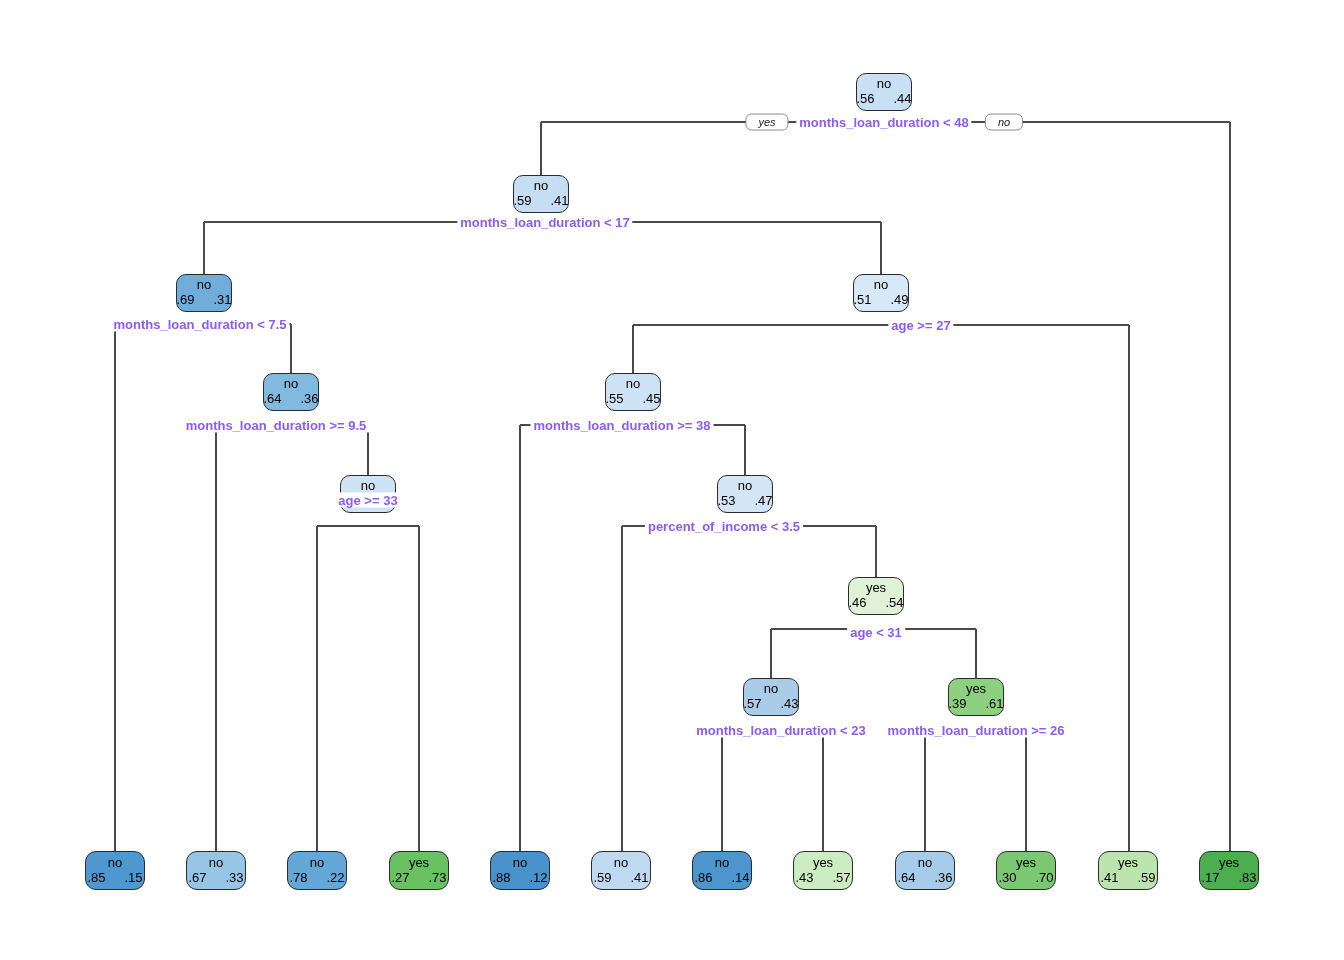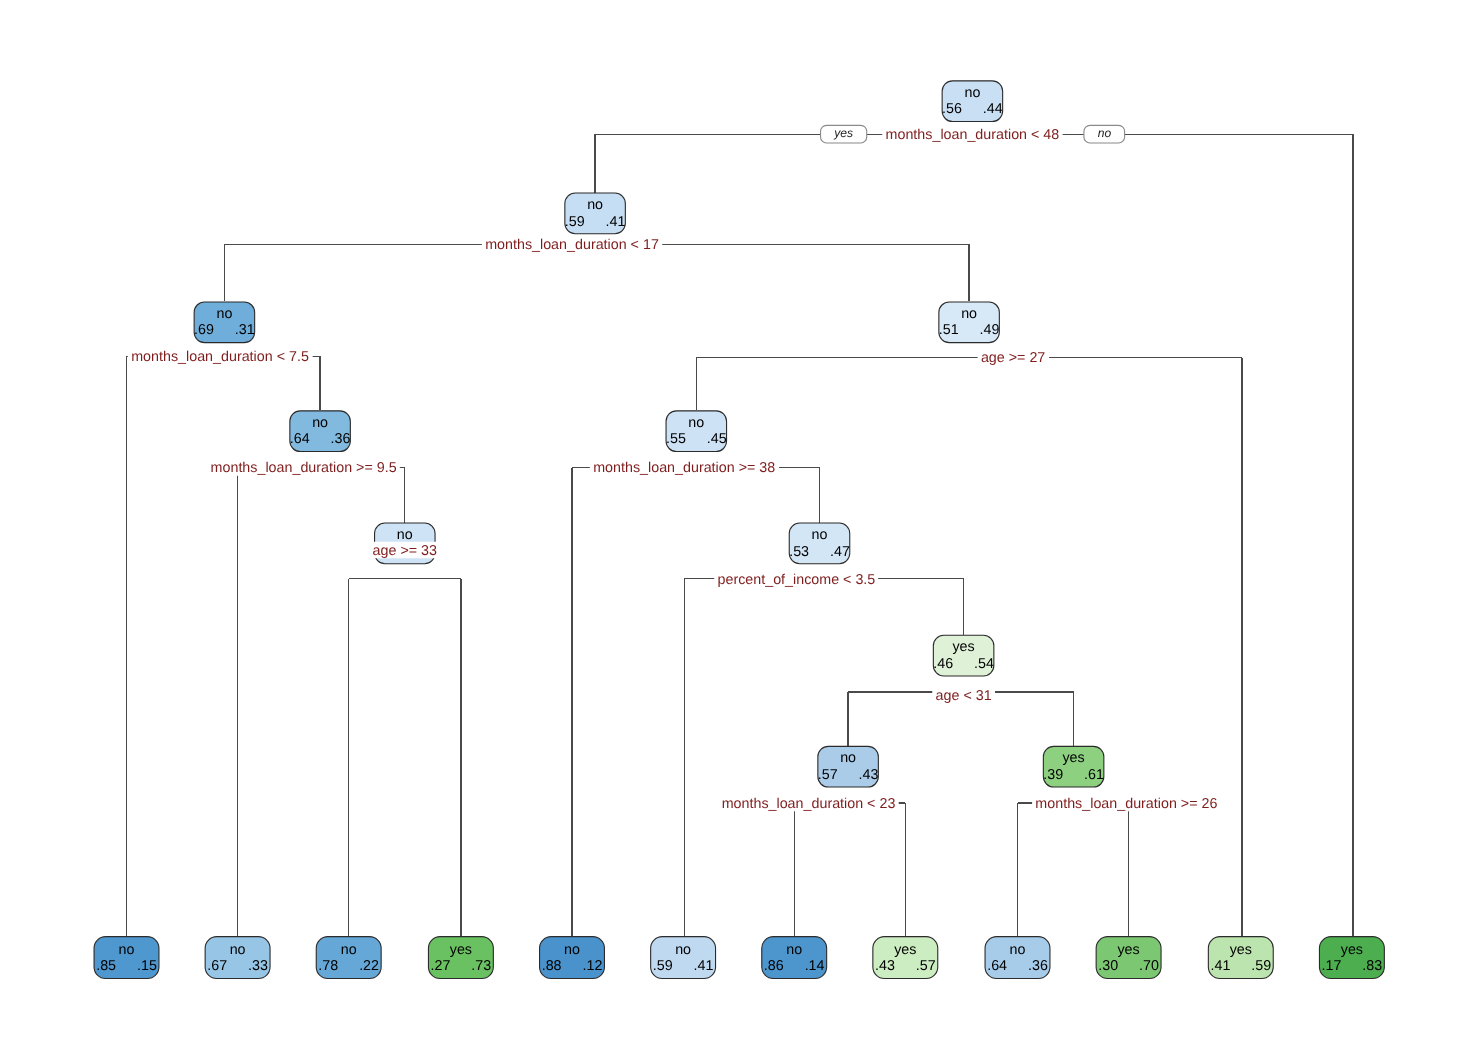--- a/index.html
+++ b/index.html
@@ -11,21 +11,21 @@
   .tnode{
     position:absolute;width:56px;height:38px;border:1px solid #2b2b2b;border-radius:10px;
     display:flex;flex-direction:column;justify-content:center;align-items:center;
     box-sizing:border-box;line-height:1.15;
   }
   .tnode.leaf{width:60px;height:39px;border-radius:11px;}
   .nl{font-size:13px;color:#000;}
   .np{display:flex;gap:19px;justify-content:center;font-size:13px;color:#000;}
   .split{
     position:absolute;transform:translate(-50%,-50%);
-    font-size:13px;font-weight:normal;color:#7f1d1d;background:#ffffff;
+    font-size:13px;font-weight:bold;color:#8b5cf6;background:#ffffff;
     padding:0 3px;white-space:nowrap;z-index:2;
   }
   .pill{
     position:absolute;transform:translate(-50%,-50%);
     border:1px solid #8a8a8a;border-radius:6px;background:#ffffff;
     font-size:11px;font-style:italic;color:#222;
     padding:1px 12px;line-height:13px;z-index:2;white-space:nowrap;
   }
 </style>
 </head>
@@ -69,30 +69,30 @@
       <path d="M722 730 V851"></path>
       <path d="M823 730 V851"></path>
     <path d="M925 730 H1026"></path>
       <path d="M925 730 V851"></path>
       <path d="M1026 730 V851"></path>
   </svg>
 
   <div class="split" style="left:884px;top:122px">months_loan_duration &lt; 48</div>
   <div class="pill" style="left:767px;top:122px">yes</div>
   <div class="pill" style="left:1004px;top:122px">no</div>
-  <div class="split" style="left:520px;top:222px">months_loan_duration &lt; 17</div>
+  <div class="split" style="left:545px;top:222px">months_loan_duration &lt; 17</div>
   <div class="split" style="left:200px;top:324px">months_loan_duration &lt; 7.5</div>
   <div class="split" style="left:276px;top:425px">months_loan_duration &gt;= 9.5</div>
   <div class="split" style="left:368px;top:500px">age &gt;= 33</div>
   <div class="split" style="left:921px;top:325px">age &gt;= 27</div>
   <div class="split" style="left:622px;top:425px">months_loan_duration &gt;= 38</div>
   <div class="split" style="left:724px;top:526px">percent_of_income &lt; 3.5</div>
   <div class="split" style="left:876px;top:632px">age &lt; 31</div>
-  <div class="split" style="left:735px;top:730px">months_loan_duration &lt; 23</div>
-  <div class="split" style="left:1024px;top:730px">months_loan_duration &gt;= 26</div>
+  <div class="split" style="left:781px;top:730px">months_loan_duration &lt; 23</div>
+  <div class="split" style="left:976px;top:730px">months_loan_duration &gt;= 26</div>
 
   <div class="tnode" style="left: 856px; top: 73px; background-color: rgb(201, 224, 244);">
     <div class="nl">no</div>
     <div class="np">
         <span>.56</span>
         <span>.44</span>
       </div>
   </div>
   <div class="tnode" style="left: 513px; top: 175px; background-color: rgb(198, 222, 243);">
     <div class="nl">no</div>

